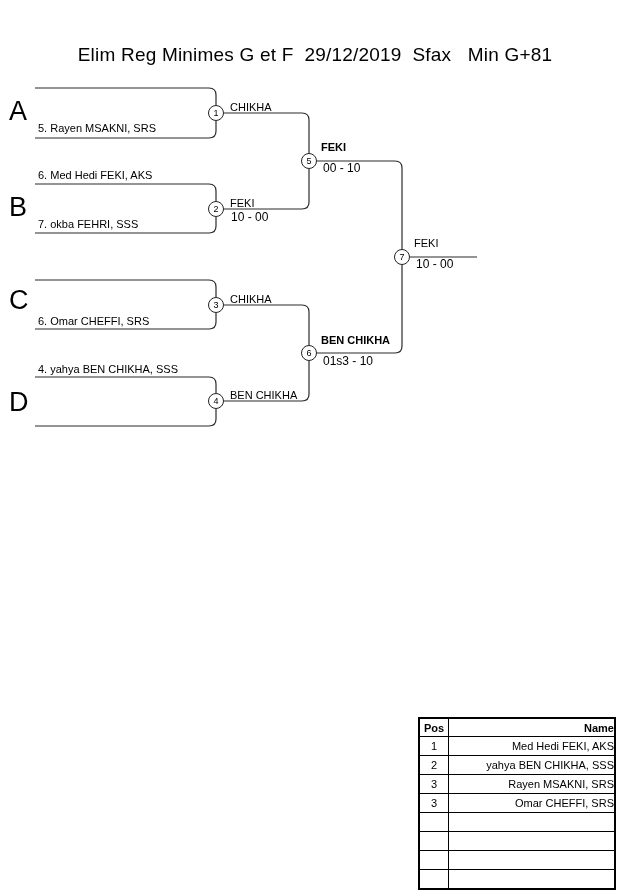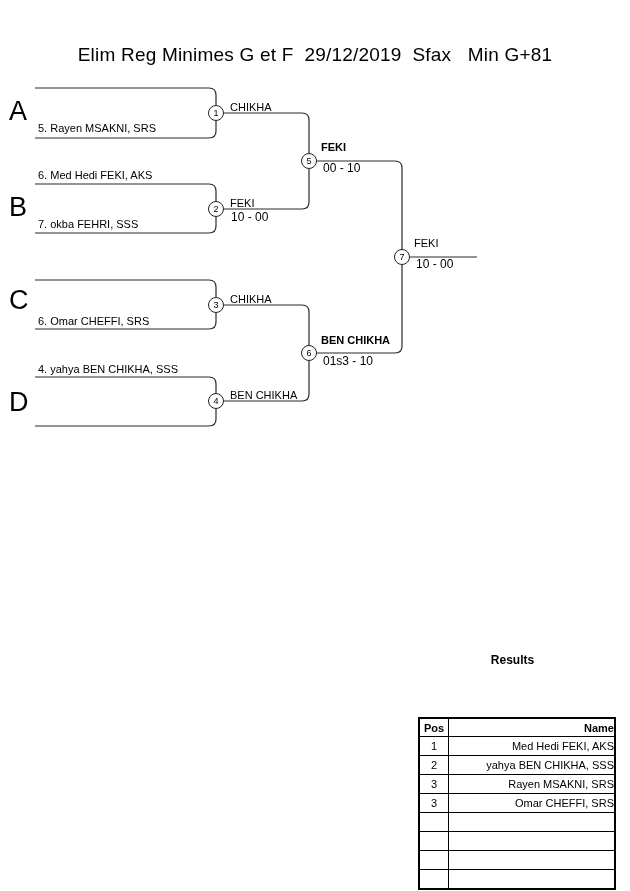--- a/index.html
+++ b/index.html
@@ -102,21 +102,20 @@
   <div class="wname" style="left:230px; top:389px">BEN CHIKHA</div>
   <div class="wname bold" style="left:321px; top:141px">FEKI</div>
   <div class="wname bold" style="left:321px; top:334px">BEN CHIKHA</div>
   <div class="wname" style="left:414px; top:237px">FEKI</div>
 
   <div class="score" style="left:231px; top:212px">10 - 00</div>
   <div class="score" style="left:323px; top:163px">00 - 10</div>
   <div class="score" style="left:323px; top:356px">01s3 - 10</div>
   <div class="score" style="left:416px; top:259px">10 - 00</div>
 
-  <div id="results-title">Results</div>
   <table id="results-table">
     <thead>
       <tr>
         <th class="col-pos">Pos</th>
         <th class="col-name">Name</th>
       </tr>
     </thead>
     <tbody>
       <tr>
         <td class="col-pos">1</td>

